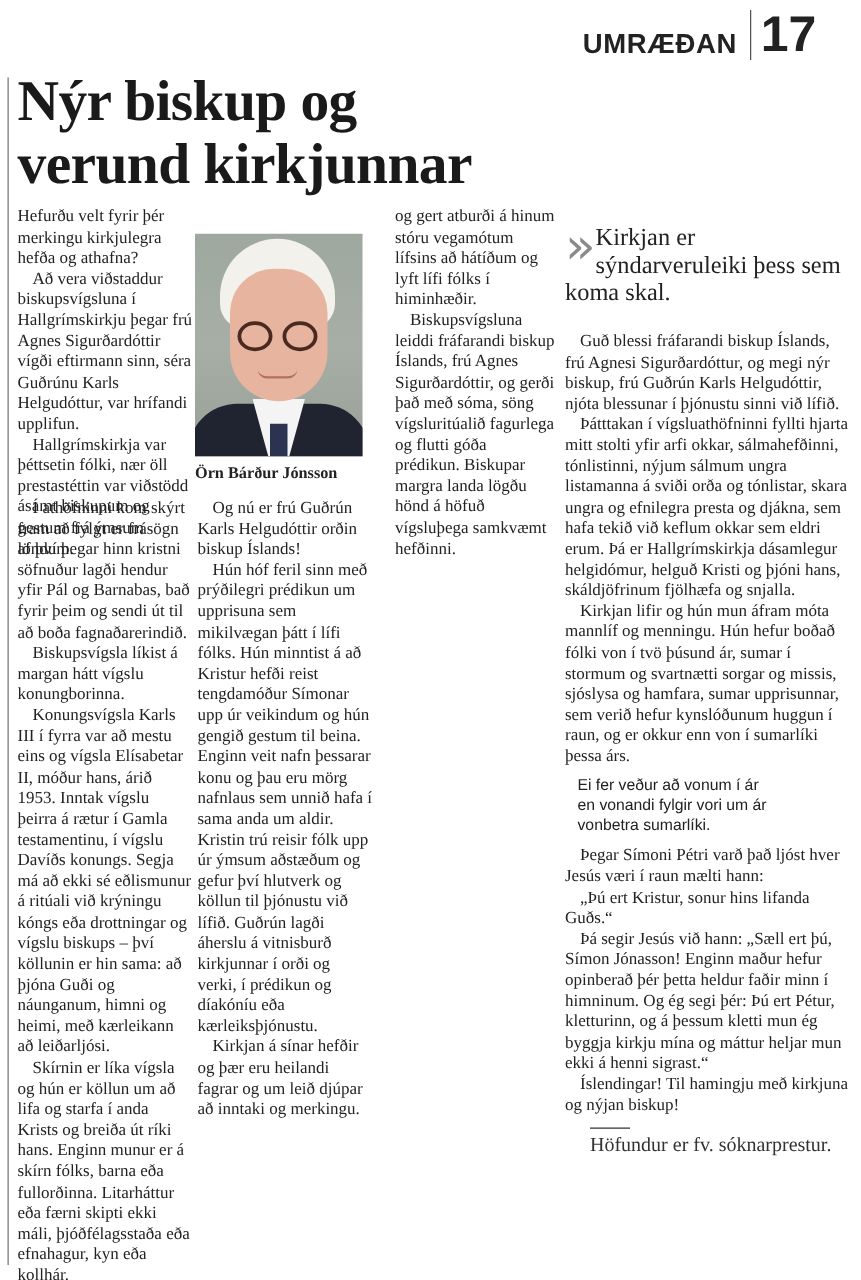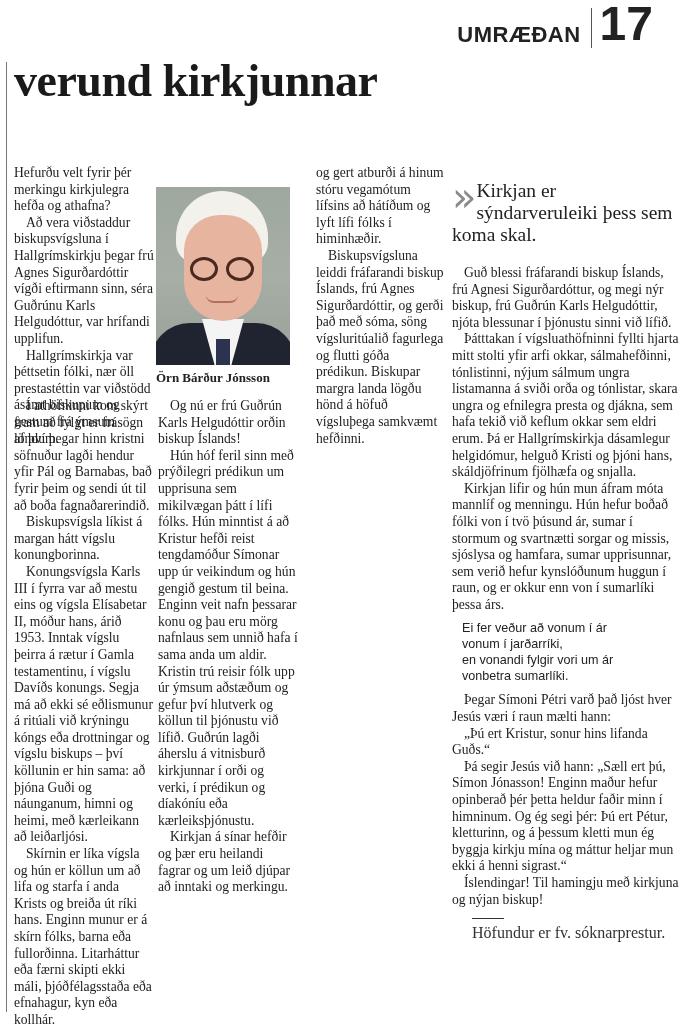--- a/index.html
+++ b/index.html
@@ -2,21 +2,21 @@
 <html><head>
 <meta charset="utf-8">
 <style>
   * { box-sizing: border-box; margin: 0; padding: 0; }
   html, body { width: 689px; height: 1024px; background: #ffffff; overflow: hidden; }
   body { position: relative; font-family: "DejaVu Serif", "Liberation Serif", serif; color: #222; }
 
   .section-header { position: absolute; top: 2px; right: 36px; display: flex; align-items: flex-end; height: 46px; }
   .section-name { font-family: "Liberation Sans", "DejaVu Sans", sans-serif; font-weight: bold; font-size: 22px; letter-spacing: 0.5px; color: #222; }
   .header-rule { width: 1px; height: 40px; background: #555; margin: 0 8px 0 10px; }
-  .page-number { font-family: "Liberation Sans", "DejaVu Sans", sans-serif; font-weight: bold; font-size: 48px; color: #222; line-height: 1; }
+  .page-number { font-family: "Liberation Sans", "DejaVu Sans", sans-serif; font-weight: bold; font-size: 40px; color: #222; line-height: 1; }
 
   .left-rule { position: absolute; left: 6px; top: 62px; width: 1px; height: 950px; background: #777; }
 
   .headline { position: absolute; left: 14px; top: 56px; width: 430px; font-family: "Liberation Serif", "DejaVu Serif", serif; font-weight: bold; font-size: 46px; line-height: 50px; color: #1a1a1a; letter-spacing: -0.5px; }
 
   .col { position: absolute; font-family: "Liberation Serif", "DejaVu Serif", serif; font-size: 13.6px; line-height: 16.6px; color: #222; }
   .col p { text-indent: 12px; }
   .col p.noindent { text-indent: 0; }
 
   .col1-top { left: 14px; top: 165px; width: 140px; }
@@ -50,20 +50,21 @@
 
 <div class="section-header">
   <span class="section-name">UMRÆÐAN</span>
   <span class="header-rule"></span>
   <span class="page-number">17</span>
 </div>
 
 <div class="left-rule"></div>
 
 <h1 class="headline">
+  <div>Nýr biskup og</div>
   <div>verund kirkjunnar</div>
 </h1>
 
 <div class="col col1-top">
   <p class="noindent">Hefurðu velt fyrir þér merkingu kirkjulegra hefða og athafna?</p>
   <p>Að vera viðstaddur biskupsvígsluna í Hallgrímskirkju þegar frú Agnes Sigurðardóttir vígði eftirmann sinn, séra Guðrúnu Karls Helgudóttur, var hrífandi upplifun.</p>
   <p>Hallgrímskirkja var þéttsetin fólki, nær öll prestastéttin var viðstödd ásamt biskupum og gestum frá ýmsum löndum.</p>
 </div>
 
 <div class="photo">
@@ -105,21 +106,20 @@
   <span class="quote-mark">»</span>
   <span>Kirkjan er sýndarveruleiki þess sem koma skal.</span>
 </div>
 
 <div class="col col3">
   <p>Guð blessi fráfarandi biskup Íslands, frú Agnesi Sigurðardóttur, og megi nýr biskup, frú Guðrún Karls Helgudóttir, njóta blessunar í þjónustu sinni við lífið.</p>
   <p>Þátttakan í vígsluathöfninni fyllti hjarta mitt stolti yfir arfi okkar, sálmahefðinni, tónlistinni, nýjum sálmum ungra listamanna á sviði orða og tónlistar, skara ungra og efnilegra presta og djákna, sem hafa tekið við keflum okkar sem eldri erum. Þá er Hallgrímskirkja dásamlegur helgidómur, helguð Kristi og þjóni hans, skáldjöfrinum fjölhæfa og snjalla.</p>
   <p>Kirkjan lifir og hún mun áfram móta mannlíf og menningu. Hún hefur boðað fólki von í tvö þúsund ár, sumar í stormum og svartnætti sorgar og missis, sjóslysa og hamfara, sumar upprisunnar, sem verið hefur kynslóðunum huggun í raun, og er okkur enn von í sumarlíki þessa árs.</p>
   <div class="poem">
     <div>Ei fer veður að vonum í ár</div>
-    <div>vonum í jarðarríki,</div>
     <div>en vonandi fylgir vori um ár</div>
     <div>vonbetra sumarlíki.</div>
   </div>
   <p>Þegar Símoni Pétri varð það ljóst hver Jesús væri í raun mælti hann:</p>
   <p>„Þú ert Kristur, sonur hins lifanda Guðs.“</p>
   <p>Þá segir Jesús við hann: „Sæll ert þú, Símon Jónasson! Enginn maður hefur opinberað þér þetta heldur faðir minn í himninum. Og ég segi þér: Þú ert Pétur, kletturinn, og á þessum kletti mun ég byggja kirkju mína og máttur heljar mun ekki á henni sigrast.“</p>
   <p>Íslendingar! Til hamingju með kirkjuna og nýjan biskup!</p>
   <div class="sig-rule"></div>
   <div class="signature">Höfundur er fv. sóknarprestur.</div>
 </div>

